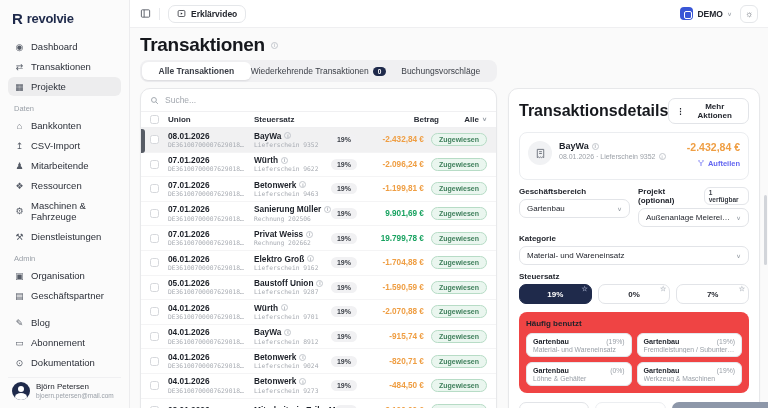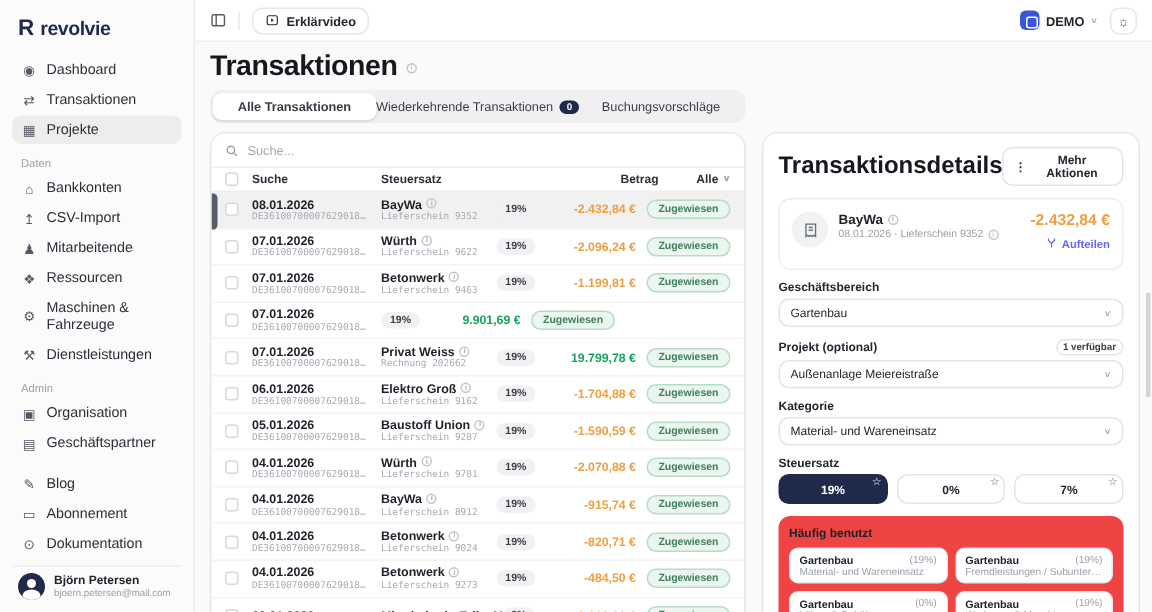--- a/index.html
+++ b/index.html
@@ -15,21 +15,21 @@
   .nav-item { display:flex; align-items:center; gap:6px; padding:4px 6px; border-radius:6px;
               font-size:9.5px; font-weight:500; color:#2b2f38; margin-bottom:1px; cursor:pointer; }
   .nav-item .ic { width:11px; font-size:9px; color:#545a65; text-align:center; flex:none; }
   .nav-item.active { background:#ededee; }
   .section-label { font-size:7.5px; color:#9aa0a8; margin:8px 6px 3px; }
   .sidebar-spacer { flex:1; }
   .user-row { display:flex; align-items:center; gap:6px; padding:4px 4px 0; border-top:1px solid #f0f0f2; margin-top:4px; }
   .user-avatar { width:18px; height:18px; border-radius:50%; background:#1f2a4b; position:relative; overflow:hidden; flex:none; }
   .user-avatar::before { content:""; position:absolute; left:6px; top:4px; width:6px; height:6px; border-radius:50%; background:#fff; }
   .user-avatar::after { content:""; position:absolute; left:3px; top:11px; width:12px; height:8px; border-radius:50%; background:#fff; }
-  .user-name { font-size:8px; font-weight:700; color:#23262e; line-height:1.2; }
+  .user-name { font-size:8px; font-weight:400; color:#23262e; line-height:1.2; }
   .user-email { font-size:6.5px; color:#9aa0a8; line-height:1.2; }
 
   
   .topbar { position:absolute; left:130px; top:0; right:0; height:28px; background:#fff;
             border-bottom:1px solid #efeff1; display:flex; align-items:center; padding:0 10px; gap:8px; }
   .icon-btn { color:#565c66; font-size:10px; display:flex; align-items:center; cursor:pointer; }
   .top-divider { width:1px; height:12px; background:#e8e9ec; }
   .video-btn { display:flex; align-items:center; gap:5px; border:1px solid #e5e7ea; border-radius:7px;
                background:#fff; padding:3px 8px; font-size:8.5px; font-weight:600; color:#23262e; cursor:pointer; }
   .topbar-right { margin-left:auto; display:flex; align-items:center; gap:8px;padding-left:35px; }
@@ -95,21 +95,21 @@
   .tx-card { display:flex; align-items:flex-start; gap:7px; border:1px solid #ebedf0; border-radius:8px;
              padding:8px; margin:8px 0 7px; }
   .tx-avatar { width:24px; height:24px; border-radius:50%; background:#f1f2f4; display:flex;
                align-items:center; justify-content:center; flex:none; color:#6a707a; }
   .tx-name { font-size:9px; font-weight:700; color:#1d2129; display:flex; align-items:center; gap:3px; }
   .tx-meta { font-size:7px; color:#9ca1a8; margin-top:2px; display:flex; align-items:center; gap:3px; white-space:nowrap; }
   .tx-right { margin-left:auto; text-align:right; flex:none; }
   .tx-amount { font-size:10.5px; font-weight:800; color:#ef9e43; white-space:nowrap; }
   .split-link { margin-top:3px; font-size:7.5px; font-weight:600; color:#6366f1; display:inline-flex;
                 align-items:center; gap:3px; cursor:pointer; }
-  .field-grid { display:flex; gap:8px;flex-direction:column; }
+  .field-grid { display:flex; gap:8px; }
   .fcol { flex:1; min-width:0; }
   .flabel { font-size:8px; font-weight:700; color:#23262e; margin-bottom:3px; }
   .flabel-row { display:flex; align-items:center; justify-content:space-between; margin-bottom:3px; }
   .avail-badge { font-size:6.5px; font-weight:600; color:#3a3e46; border:1px solid #e4e6ea; border-radius:6px; padding:1px 4px; }
   .select { border:1px solid #e2e4e8; border-radius:7px; height:19px; padding:0 7px; display:flex;
             align-items:center; justify-content:space-between; gap:4px; font-size:8px; color:#23262e;
             background:#fff; cursor:pointer; }
   .select .val { white-space:nowrap; overflow:hidden; text-overflow:ellipsis; }
   .mt7 { margin-top:7px; }
   .tax-chips { display:flex; gap:6px; }
@@ -263,21 +263,21 @@
   <section class="table-card">
     <div class="search-row">
       <svg width="9" height="9" viewBox="0 0 24 24" fill="none" stroke="#9aa0a8" stroke-width="2.4">
           <circle cx="10.5" cy="10.5" r="6.5"></circle>
           <line x1="15.5" y1="15.5" x2="21" y2="21"></line>
         </svg>
       <input class="search-input" type="text" placeholder="Suche..." style="">
     </div>
     <div class="thead">
       <span class="cbox"></span>
-      <span class="hc col-date">Suche</span>
+      <span class="hc col-date">Union</span>
       <span class="hc col-cp">Steuersatz</span>
       <span class="hc col-amt-h">Betrag</span>
       <span class="filter">
         <span>Alle</span>
         <span class="chev">∨</span>
       </span>
     </div>
     <div id="tbody">
         <div class="trow selected">
           <span class="cbox"></span>
@@ -319,20 +319,24 @@
           </span>
           <span class="tax">19%</span>
           <span class="amt neg">-1.199,81 €</span>
           <span class="status">Zugewiesen</span>
         </div>
         <div class="trow">
           <span class="cbox"></span>
           <span class="col-date">
             <div class="l1">07.01.2026</div>
             <div class="l2">DE36100700007629018…</div>
+          </span>
+          <span class="col-cp">
+            <div class="l1">Sanierung Müller<span class="info">i</span></div>
+            <div class="l2">Rechnung 202506</div>
           </span>
           <span class="tax">19%</span>
           <span class="amt pos">9.901,69 €</span>
           <span class="status">Zugewiesen</span>
         </div>
         <div class="trow">
           <span class="cbox"></span>
           <span class="col-date">
             <div class="l1">07.01.2026</div>
             <div class="l2">DE36100700007629018…</div>

